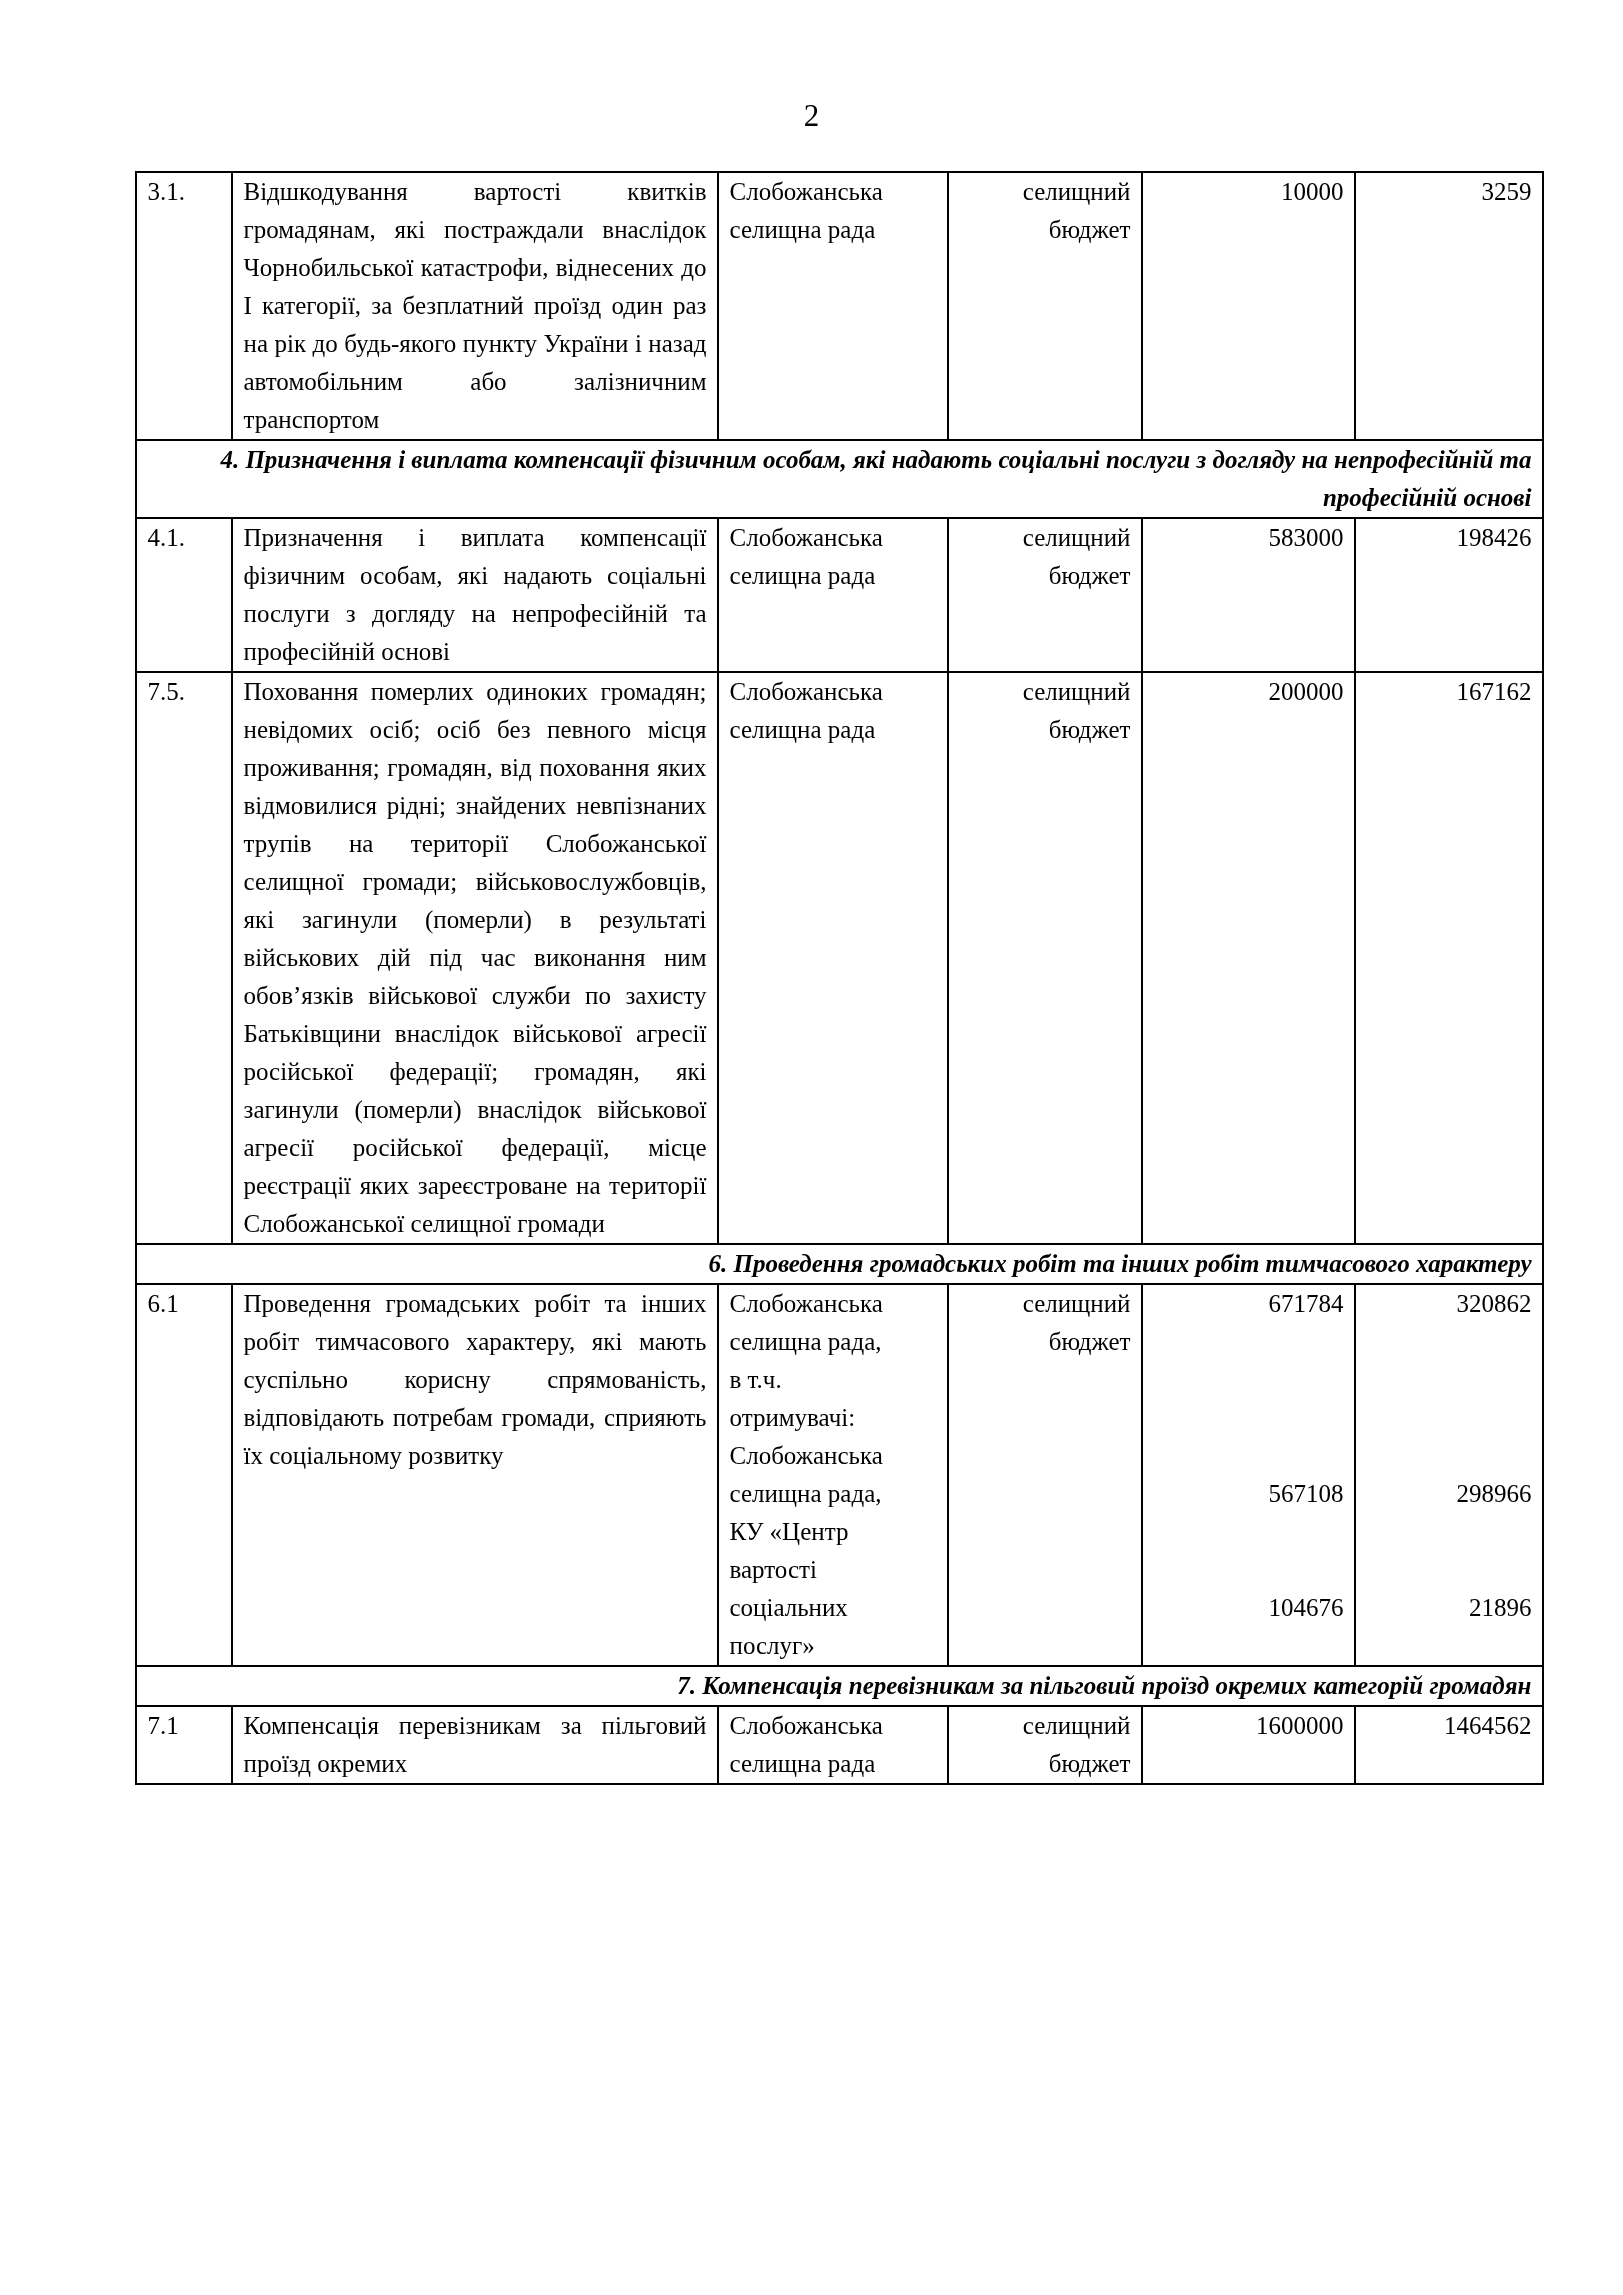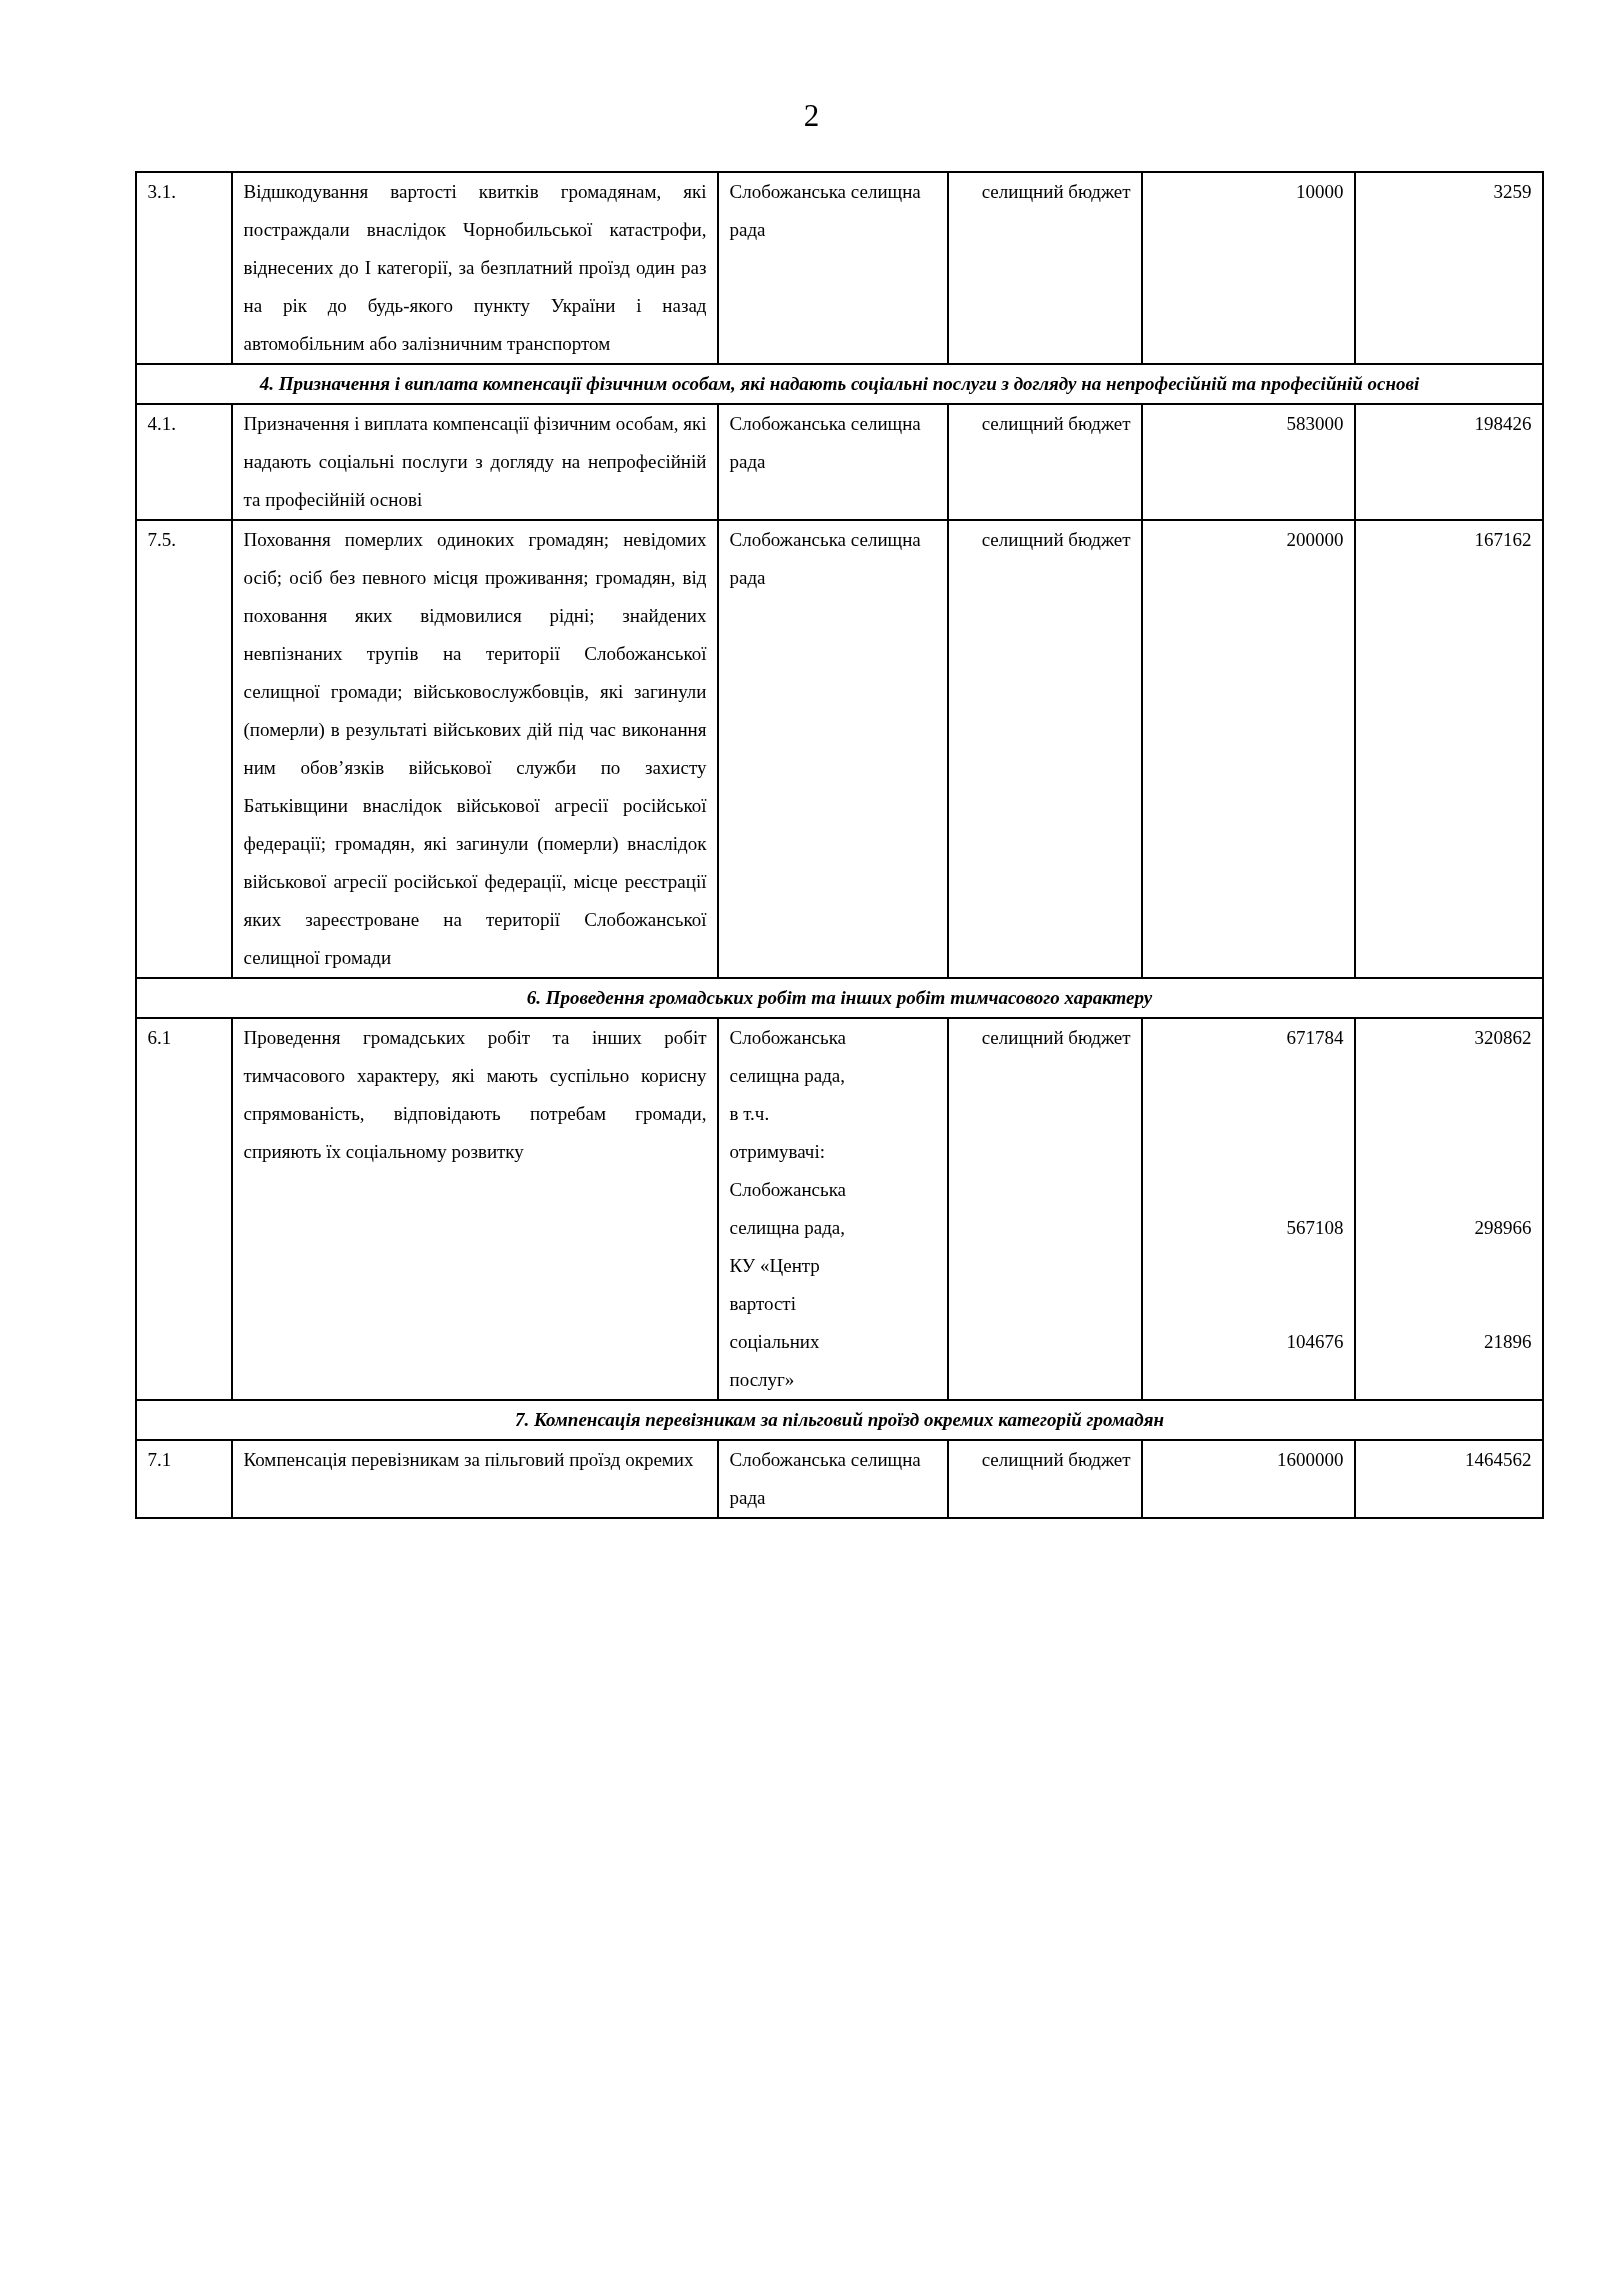--- a/index.html
+++ b/index.html
@@ -7,36 +7,36 @@
     width: 1623px; height: 2295px; position: relative; overflow: hidden;
     font-family: "Liberation Serif", "DejaVu Serif", serif; color: #000;
   }
   .page-number {
     position: absolute; top: 97px; left: 0; width: 1623px; text-align: center;
     font-size: 31px; line-height: 37px;
   }
   table.doc {
     position: absolute; left: 135px; top: 171px; width: 1408px;
     border-collapse: collapse; table-layout: fixed;
-    font-size: 19px; line-height: 38px;
+    font-size: 25px; line-height: 38px;
   }
   table.doc td {
     border: 2px solid #000; vertical-align: top; padding: 0 10.5px 0 10.5px;
   }
   col.c-num { width: 96px; }
   col.c-desc { width: 486px; }
   col.c-exec { width: 230px; }
   col.c-src { width: 194px; }
   col.c-plan { width: 213px; }
   col.c-fact { width: 188px; }
   td.num { padding-left: 15.7px; }
   td.desc { text-align: justify; text-align-last: left; margin-left: 20px; }
   td.center { text-align: right; }
   td.section {
-    text-align: center; font-weight: bold; font-style: italic;
+    text-align: right; font-weight: bold; font-style: italic;
     padding: 0 26px;
     border-radius: 16px;
   }
   .line { display: block; }
   .spacer { display: block; height: 38px; }
 </style>
 </head>
 <body>
 
 <div class="page-number">2</div>

